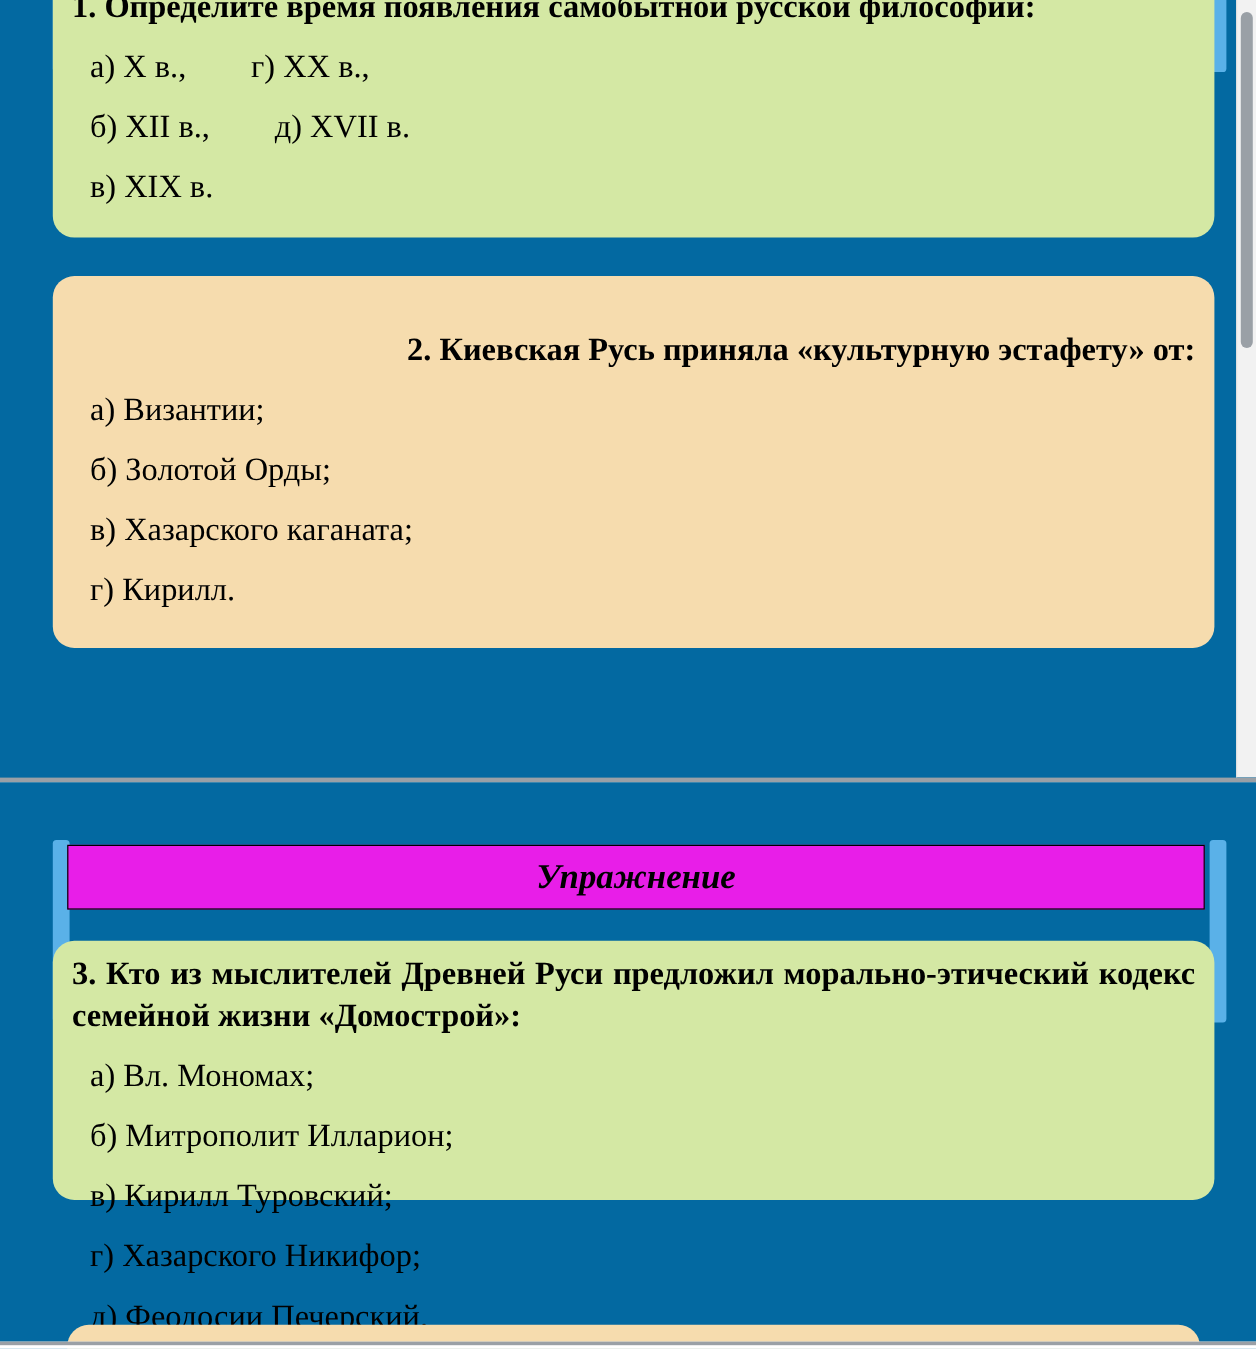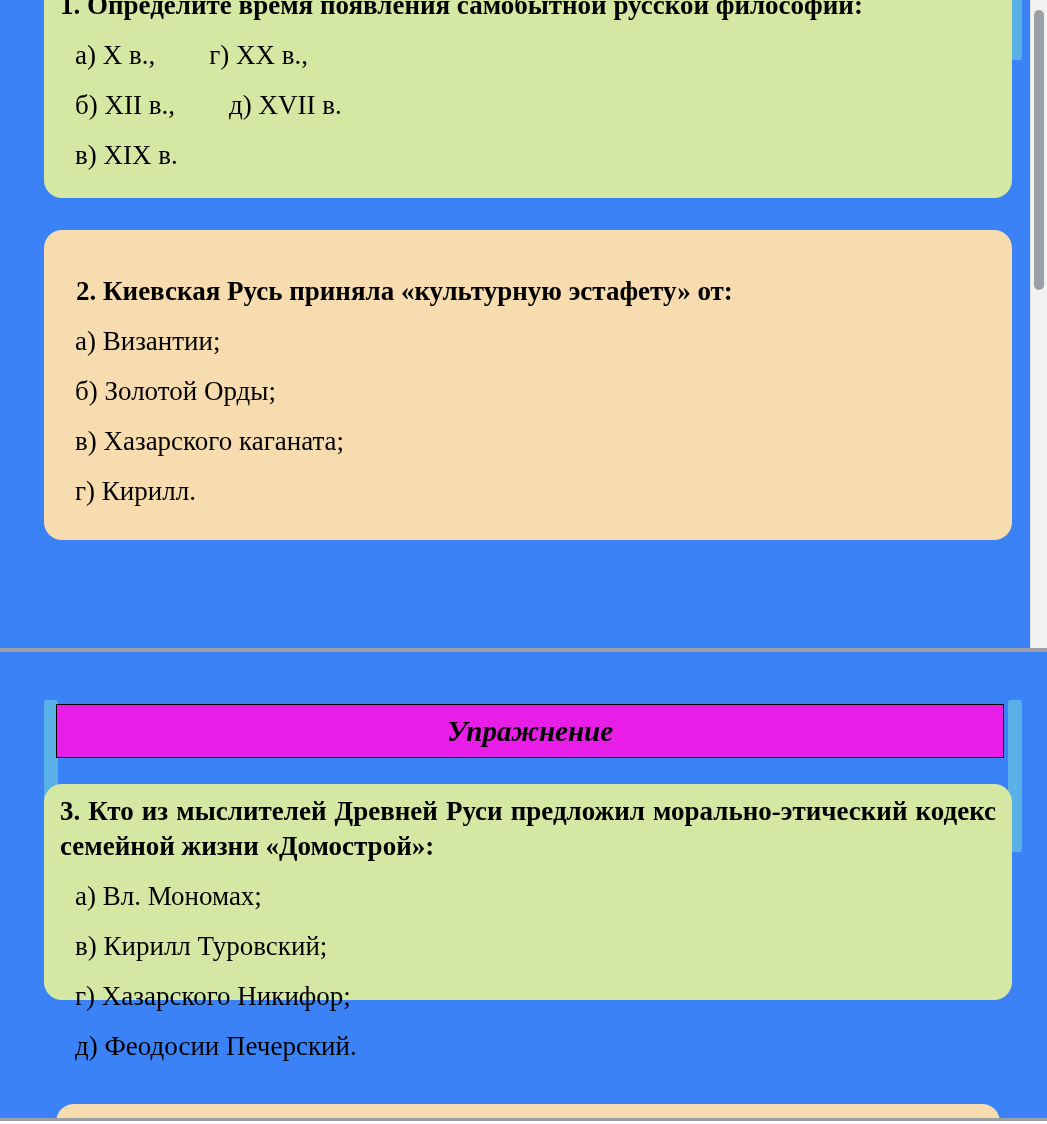--- a/index.html
+++ b/index.html
@@ -13,21 +13,21 @@
     position: relative;
     font-family: "Liberation Serif", serif;
     overflow: hidden;
   }
 
   
   .panel {
     position: absolute;
     left: 0;
     width: 1047px;
-    background: #3b82f6;
+    background: #0369a1;
     overflow: hidden;
   }
   .panel-top {
     top: 0;
     height: 648px;
     border-bottom: 4px solid #9aa0a6;
   }
   .panel-bottom {
     top: 652px;
     height: 472px;
@@ -52,21 +52,21 @@
 
   .q-title {
     font-weight: bold;
     font-size: 27px;
     line-height: 1.30;
     color: #000;
     margin: 0 0 2px 0;
     text-align: justify;
     text-justify: inter-word;
   }
-  .q-title.nojust { text-align: left; margin-left: 16px; }
+  .q-title.nojust { text-align: right; margin-left: 16px; }
   .q-opt {
     font-size: 27px;
     line-height: 1.30;
     color: #000;
     margin: 15px;
     white-space: pre;
   }
 
   
   .ex-band {
@@ -144,20 +144,21 @@
   <div class="rail" style="left:44px; top:48px; width:14px; height:152px;"></div>
   <div class="rail" style="left:1008px; top:48px; width:14px; height:152px;"></div>
 
   <div class="ex-band" style="left:56px; top:52px; width:948px; height:54px;">
     <span>Упражнение</span>
   </div>
 
   <div class="card green" style="left:44px; top:132px; width:968px; height:216px; padding-top:10px;">
     <p class="q-title">3. Кто из мыслителей Древней Руси предложил морально-этический кодекс семейной жизни «Домострой»:</p>
     <p class="q-opt">а) Вл. Мономах;</p>
+    <p class="q-opt">б) Митрополит Илларион;</p>
     <p class="q-opt">в) Кирилл Туровский;</p>
     <p class="q-opt">г) Хазарского Никифор;</p>
     <p class="q-opt">д) Феодосии Печерский.</p>
   </div>
 
   <div class="card orange" style="left:56px; top:452px; width:944px; height:60px;"></div>
 </div>
 
 <div class="bottom-edge"></div>
 

